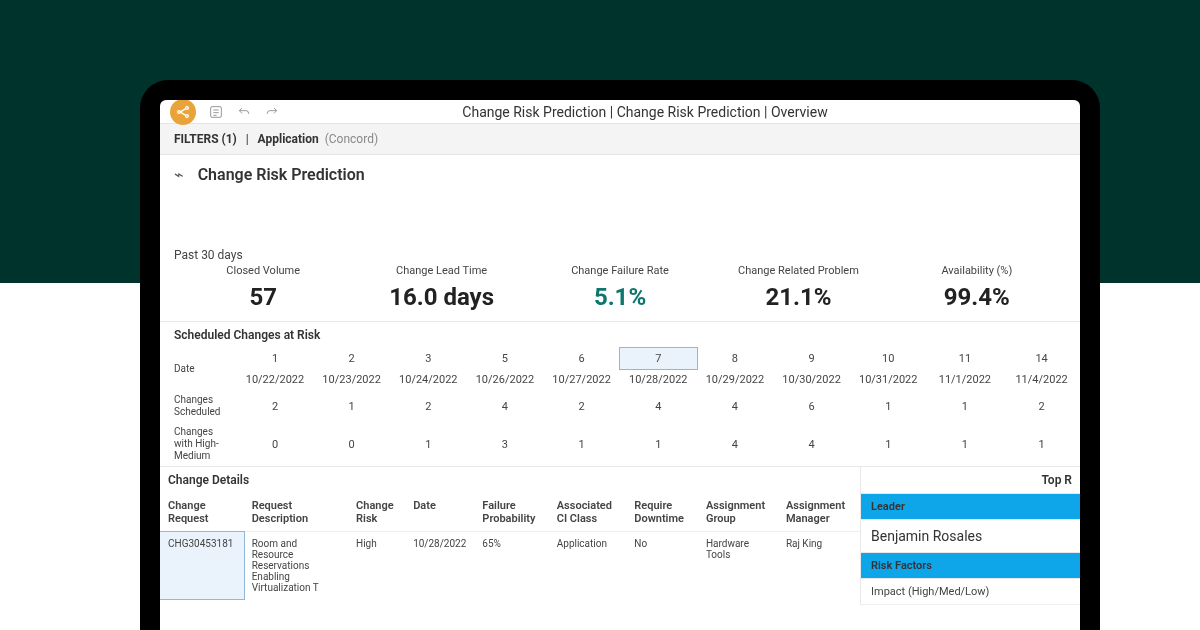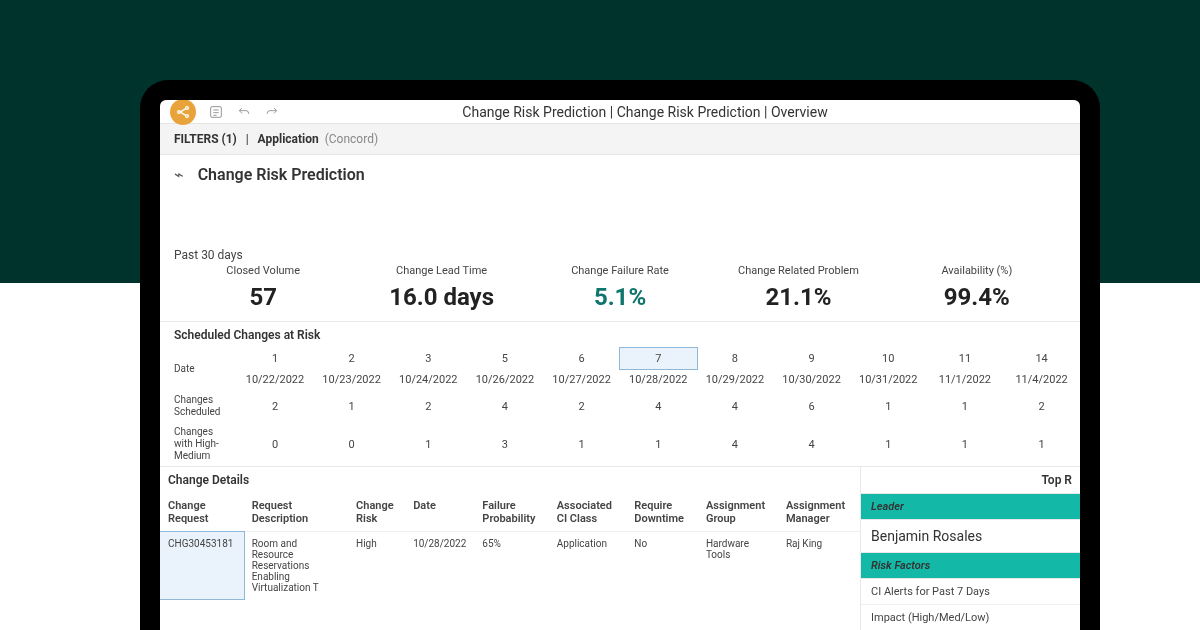--- a/index.html
+++ b/index.html
@@ -119,21 +119,21 @@
     outline: 1px solid #8fb8d8;
   }
   .details-row { display: flex; border-top: 1px solid #e8e8e8; }
   .details-left { flex: 1; }
   .details-right { width: 220px; border-left: 1px solid #e8e8e8; }
   .details-title { padding: 6px 8px; font-size: 12px; font-weight: 600; display:flex; justify-content:space-between;}
   .cd-table { width: 100%; border-collapse: collapse; font-size: 10px; color: #444; }
   .cd-table th { text-align: left; padding: 6px 8px; font-weight: 600; vertical-align: top; border-bottom: 1px solid #eee; font-size:11px;}
   .cd-table td { text-align: left; padding: 6px 8px; vertical-align: top; }
   .cd-table td.sel { background:#eaf3fb; outline:1px solid #8fb8d8;}
-  .right-block .hdr { padding: 6px 10px; font-size: 11px; font-weight:600; background:#14b8a6; border-bottom:1px solid #e8e8e8; border-top:1px solid #e8e8e8;font-style:italic;}
+  .right-block .hdr { padding: 6px 10px; font-size: 11px; font-weight:600; background:#0ea5e9; border-bottom:1px solid #e8e8e8; border-top:1px solid #e8e8e8;}
   .right-block .val { padding: 8px 10px; font-size: 14px; }
   .right-block .item { padding: 6px 10px; font-size: 11px; color:#444; border-bottom:1px solid #f0f0f0;}
 </style>
 </head>
 <body>
 
 <div class="laptop-frame">
   <div class="screen">
 
     <div class="topbar">
@@ -305,20 +305,19 @@
         </table>
       </div>
       <div class="details-right right-block">
         <div class="details-title" style="justify-content:flex-end;">
           <span>Top R</span>
         </div>
         <div class="hdr">Leader</div>
         <div class="val">Benjamin Rosales</div>
         <div class="hdr">Risk Factors</div>
         <div id="rf-items">
-            <div class="item">CI Alerts for Past 7 Days</div>
             <div class="item">Impact (High/Med/Low)</div>
           </div>
       </div>
     </div>
 
   </div>
 </div>
 
 </body></html>

